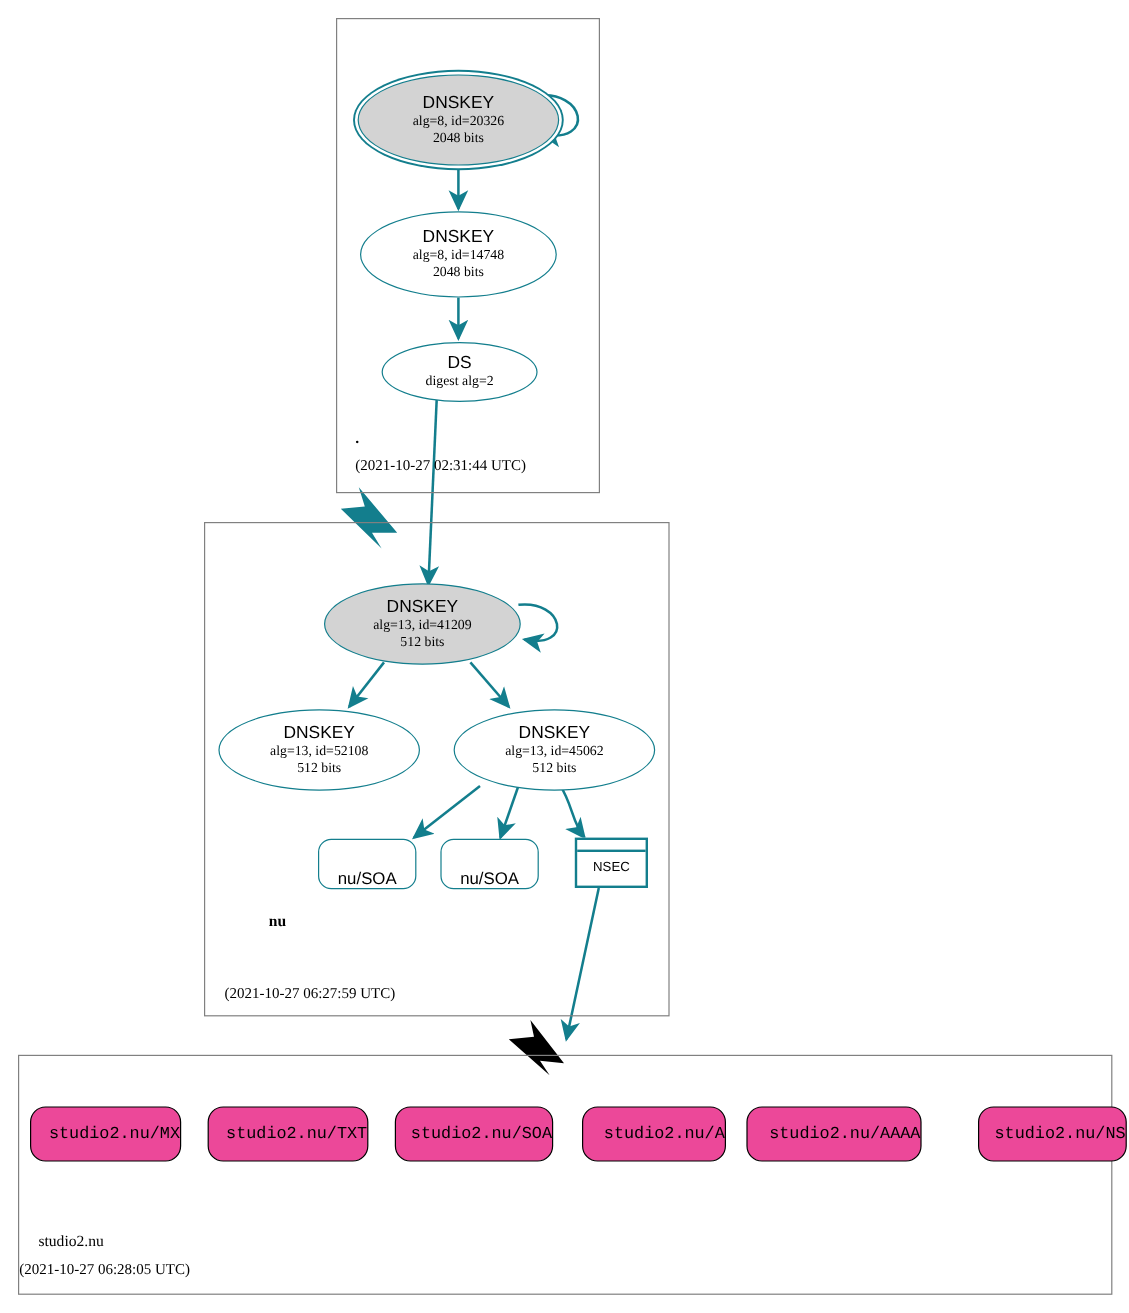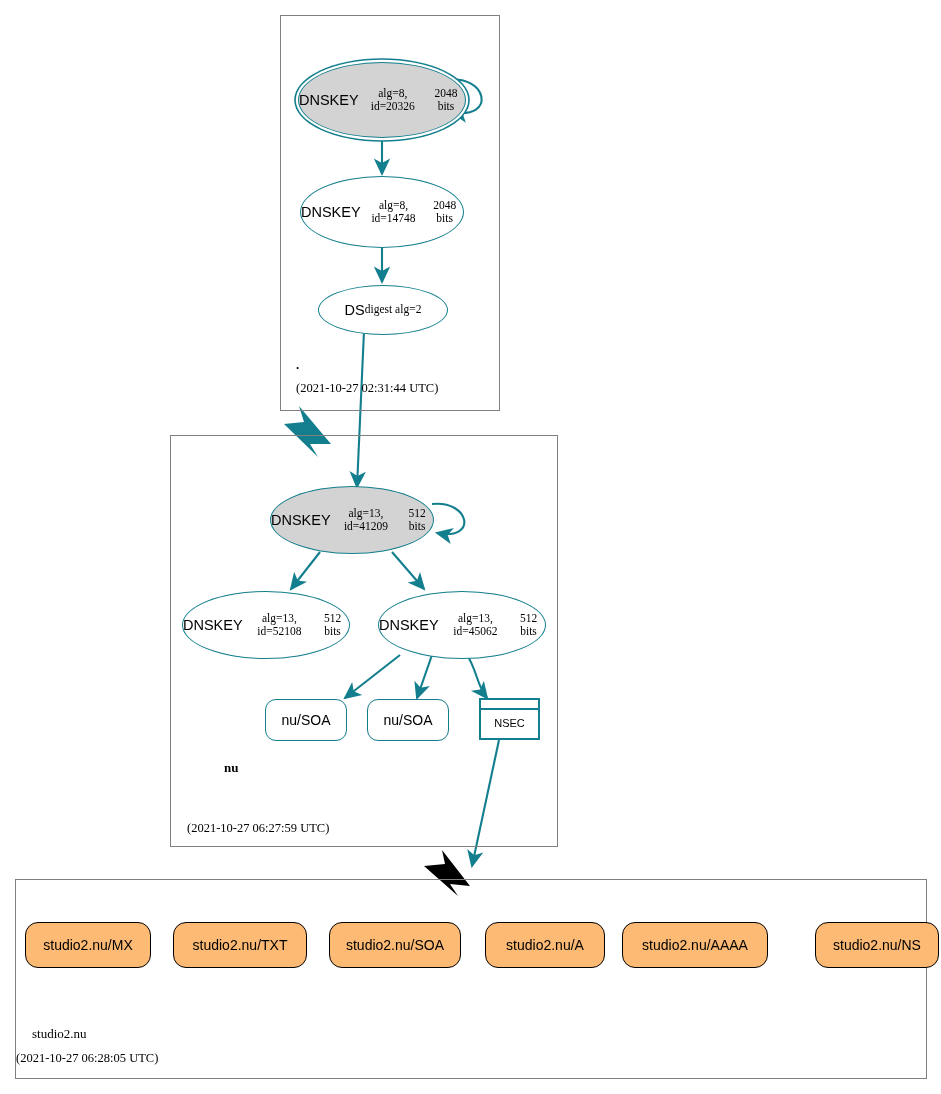--- a/index.html
+++ b/index.html
@@ -38,21 +38,21 @@
   }
   .zone-name.bold {
     font-weight: bold;
   }
   .zone-time {
     font-size: 12.5px;
   }
   .node {
     position: absolute;
     display: flex;
-    flex-direction: row;
+    flex-direction: column;
     align-items: center;
     justify-content: center;
     box-sizing: border-box;
     text-align: center;
     color: #000000;
   }
   .ellipse {
     border: 1.6px solid #137e8d;
     border-radius: 50%;
     background: #ffffff;
@@ -72,20 +72,21 @@
     font-family: "Liberation Serif", serif;
     font-size: 11.5px;
     line-height: 13.5px;
   }
   .rrset-rounded {
     border: 1.8px solid #137e8d;
     border-radius: 11px;
     background: #ffffff;
     font-family: "Liberation Sans", sans-serif;
     font-size: 14px;
+    justify-content: flex-end;
   }
   .nsec-box {
     border: 2.2px solid #137e8d;
     background: #ffffff;
     padding: 0;
     display: block;
   }
   .nsec-top {
     height: 10px;
     border-bottom: 2.2px solid #137e8d;
@@ -96,27 +97,27 @@
     align-items: center;
     justify-content: center;
     height: 26px;
     font-family: "Liberation Sans", sans-serif;
     font-size: 11px;
     color: #000000;
   }
   .leaf-box {
     border: 1.8px solid #000000;
     border-radius: 13px;
-    background: #fdba74;
-    font-family: Liberation Sans, sans-serif;
+    background: #ec4899;
+    font-family: Liberation Mono, monospace;
     font-size: 14px;
     color: #000000;
     display: flex;
     align-items: center;
-    justify-content: center;
+    justify-content: flex-end;
     position: absolute;
     box-sizing: border-box;
   }
 </style>
 </head>
 <body>
 
 <svg id="canvas" viewBox="0 0 941 1094" xmlns="http://www.w3.org/2000/svg">
   <defs>
     <marker id="ah-teal" markerWidth="9" markerHeight="9" refX="7.4" refY="4.5" orient="auto" markerUnits="strokeWidth">

